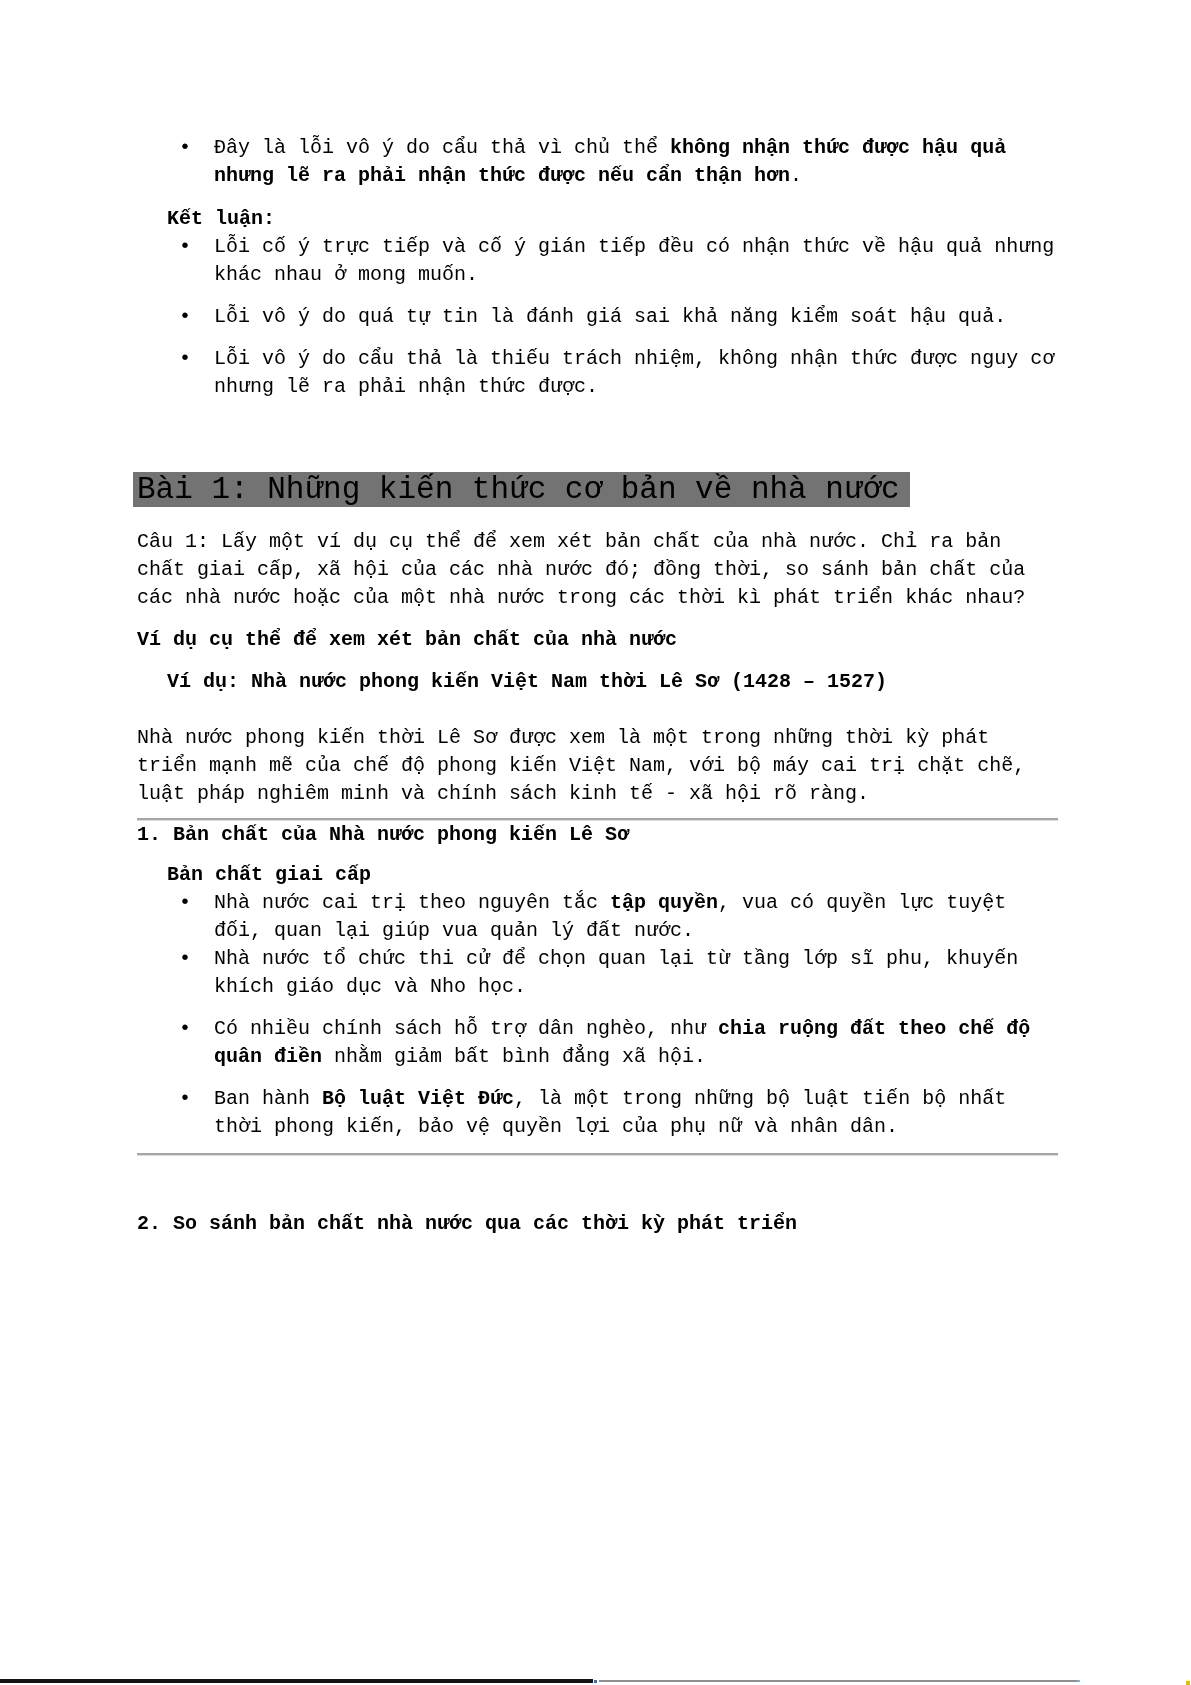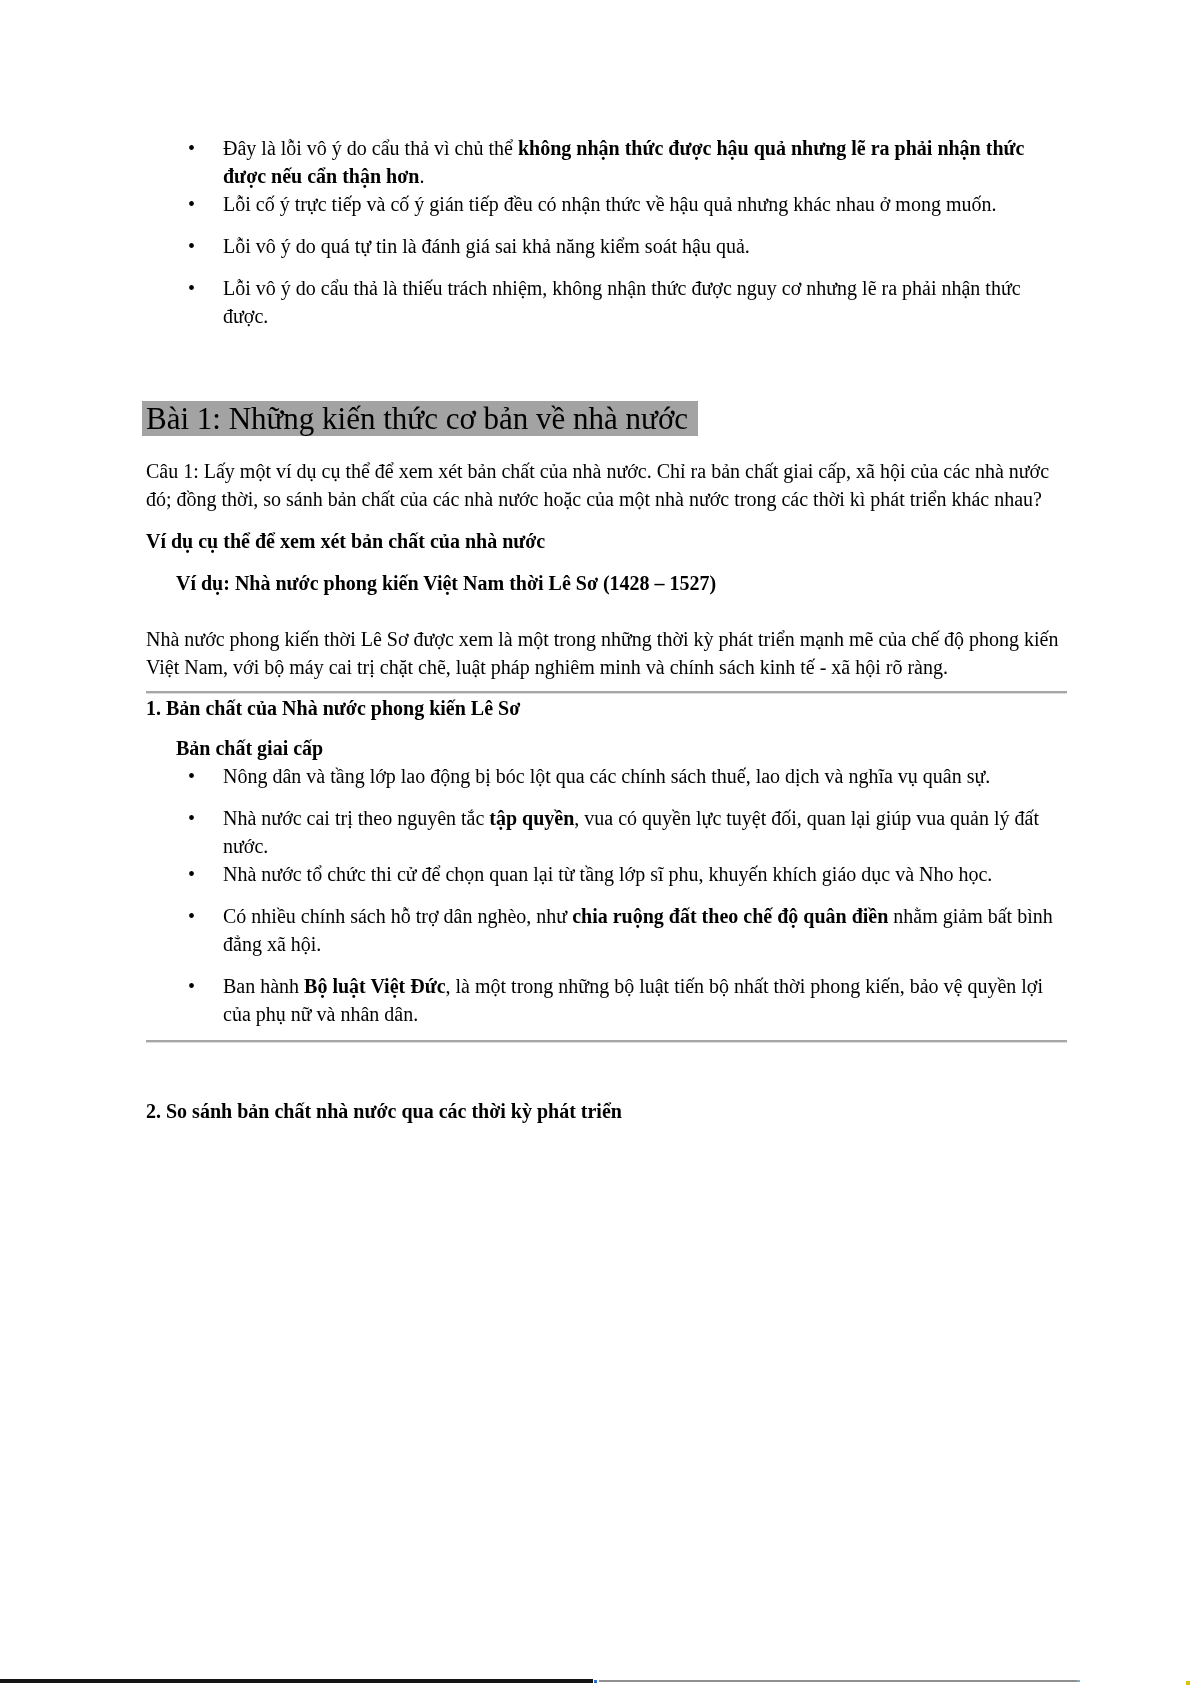--- a/index.html
+++ b/index.html
@@ -7,60 +7,61 @@
   body {
     width: 1191px; height: 1685px;
     position: relative;
     background: #ffffff;
     color: #000000;
     font-family: "Liberation Serif", "DejaVu Serif", serif;
     font-size: 20px;
     line-height: 28px;
     overflow: hidden;
   }
-  .page { position: absolute; left: 146px; top: 134px; width: 921px; }
+  .page { position: absolute; left: 137px; top: 134px; width: 921px; font-family: Liberation Mono, monospace; }
   p { margin: 0; }
   .b, .bold { font-weight: bold; }
   .indent { margin-left: 30px; }
 
   ul.blist { list-style: none; margin: 0; padding: 0; }
   ul.blist li { position: relative; padding-left: 77px; margin: 0 0 14px 0; }
   ul.blist li:last-child { margin-bottom: 0; }
   ul.blist li::before { content: "\2022"; position: absolute; left: 42px; top: 0; }
 
   .mt10 { margin-top: 10px; } .mt11 { margin-top: 11px; } .mt12 { margin-top: 12px; }
   .mt14 { margin-top: 14px; } .mt15 { margin-top: 15px; } .mt16 { margin-top: 28px; }
   .mt17 { margin-top: 17px; } .mt20 { margin-top: 20px; } .mt22 { margin-top: 22px; }
   .mt53 { } .mt54 { margin-top: 54px; }
 
   .lesson-title {
     font-size: 31px;
     line-height: 37px;
     font-weight: normal;
     margin: 70px 0 0 0;
   }
-  .lesson-title .hl { background: #a3a3a3; padding: 0 10px 0 4px; margin-left: -4px; }
+  .lesson-title .hl { background: #737373; padding: 0 10px 0 4px; margin-left: -4px; }
 
   .hrule { height: 3px; background: #a6a6a6; border-bottom: 1px solid #dcdcdc; }
 
   .sb-thumb { position: absolute; left: 0; top: 1679px; width: 593px; height: 4px; background: #141414; }
   .sb-track { position: absolute; left: 599px; top: 1680px; width: 478px; height: 2px; background: #8f8f8f; }
   .dot-a { position: absolute; left: 594px; top: 1680px; width: 3px; height: 3px; background: #2f6fd0; }
   .dot-b { position: absolute; left: 1077px; top: 1680px; width: 3px; height: 2px; background: #6fb3e0; }
   .dot-c { position: absolute; left: 1186px; top: 1681px; width: 4px; height: 4px; background: #d8c400; }
 </style>
 </head>
 <body>
 
 <div class="page">
 
   <ul class="blist">
     <li><span>Đây là lỗi vô ý do cẩu thả vì chủ thể </span><span class="b">không nhận thức được hậu quả nhưng lẽ ra phải nhận thức được nếu cẩn thận hơn</span><span>.</span></li>
   </ul>
 
+  <p class="bold indent mt15">Kết luận:</p>
 
   <ul class="blist mt12">
     <li><span>Lỗi cố ý trực tiếp và cố ý gián tiếp đều có nhận thức về hậu quả nhưng khác nhau ở mong muốn.</span></li>
     <li><span>Lỗi vô ý do quá tự tin là đánh giá sai khả năng kiểm soát hậu quả.</span></li>
     <li><span>Lỗi vô ý do cẩu thả là thiếu trách nhiệm, không nhận thức được nguy cơ nhưng lẽ ra phải nhận thức được.</span></li>
   </ul>
 
   <h1 class="lesson-title"><span class="hl">Bài 1: Những kiến thức cơ bản về nhà nước</span></h1>
 
   <p class="mt20">Câu 1: Lấy một ví dụ cụ thể để xem xét bản chất của nhà nước. Chỉ ra bản chất giai cấp, xã hội của các nhà nước đó; đồng thời, so sánh bản chất của các nhà nước hoặc của một nhà nước trong các thời kì phát triển khác nhau?</p>
@@ -71,21 +72,20 @@
 
   <p class="mt16">Nhà nước phong kiến thời Lê Sơ được xem là một trong những thời kỳ phát triển mạnh mẽ của chế độ phong kiến Việt Nam, với bộ máy cai trị chặt chẽ, luật pháp nghiêm minh và chính sách kinh tế - xã hội rõ ràng.</p>
 
   <div class="hrule mt10"></div>
 
   <p class="bold mt53">1. Bản chất của Nhà nước phong kiến Lê Sơ</p>
 
   <p class="bold indent mt12">Bản chất giai cấp</p>
 
   <ul class="blist mt22">
-    <li><span>Nông dân và tầng lớp lao động bị bóc lột qua các chính sách thuế, lao dịch và nghĩa vụ quân sự.</span></li>
     <li><span>Nhà nước cai trị theo nguyên tắc </span><span class="b">tập quyền</span><span>, vua có quyền lực tuyệt đối, quan lại giúp vua quản lý đất nước.</span></li>
   </ul>
 
 
   <ul class="blist mt17">
     <li><span>Nhà nước tổ chức thi cử để chọn quan lại từ tầng lớp sĩ phu, khuyến khích giáo dục và Nho học.</span></li>
     <li><span>Có nhiều chính sách hỗ trợ dân nghèo, như </span><span class="b">chia ruộng đất theo chế độ quân điền</span><span> nhằm giảm bất bình đẳng xã hội.</span></li>
     <li><span>Ban hành </span><span class="b">Bộ luật Việt Đức</span><span>, là một trong những bộ luật tiến bộ nhất thời phong kiến, bảo vệ quyền lợi của phụ nữ và nhân dân.</span></li>
   </ul>
 

